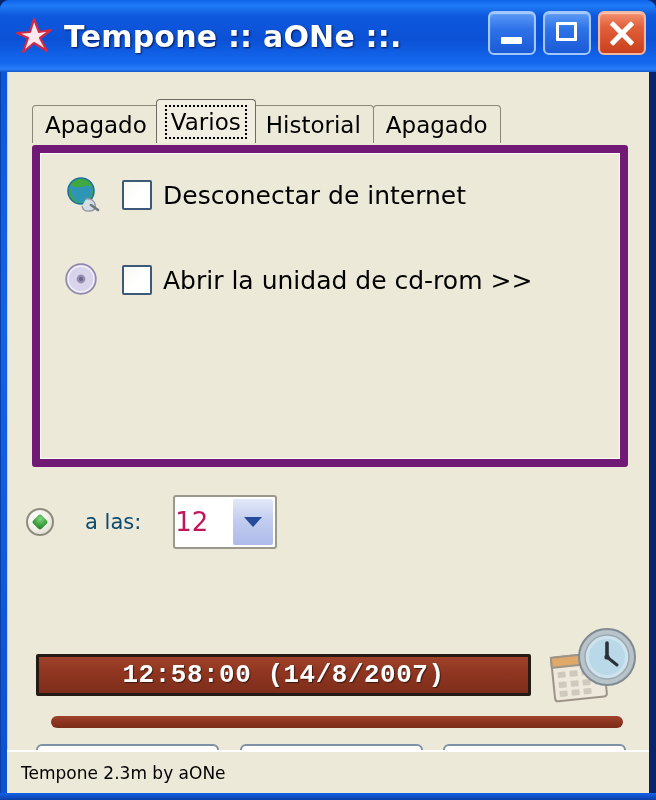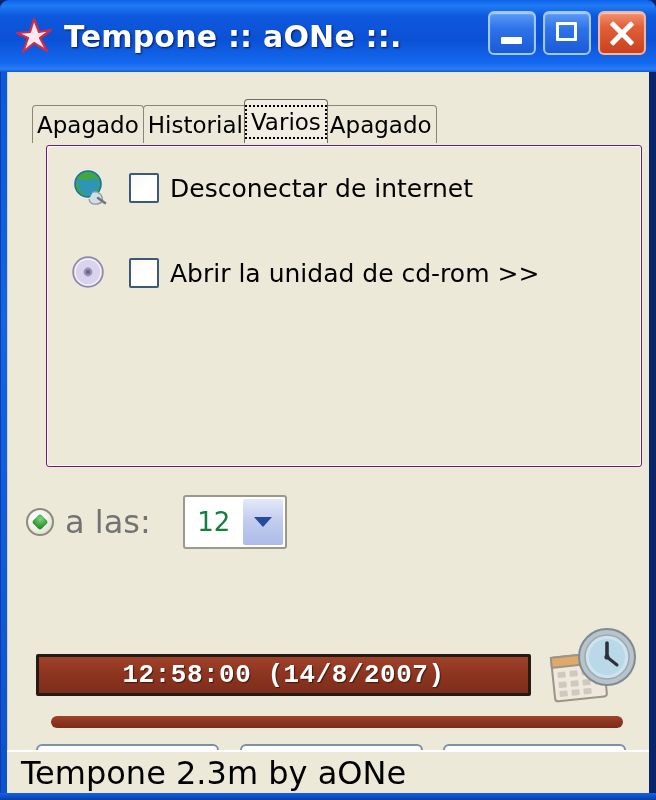--- a/index.html
+++ b/index.html
@@ -123,21 +123,21 @@
   .tabstrip {
     position: absolute;
     left: 24px;
     top: 31px;
     height: 40px;
     display: flex;
     align-items: flex-end;
   }
   .tab {
     height: 38px;
-    padding: 0 4px;
+    padding: 0 12px;
     box-sizing: border-box;
     background: #ece9d8;
     border: 1px solid #8a8778;
     border-bottom: none;
     border-radius: 4px 4px 0 0;
     display: flex;
     align-items: center;
     justify-content: flex-start;
     font-size: 23px;
     color: #000000;
@@ -153,27 +153,27 @@
     border-color: #6e6c60;
   }
   .tab.selected .tablabel {
     outline: 2px dotted #000;
     outline-offset: 2px;
     padding: 0 2px;
   }
 
   .tabpanel {
     position: absolute;
-    left: 38px;
+    left: 24px;
     top: 73px;
     width: 596px;
     height: 322px;
     box-sizing: border-box;
     background: #ece9d8;
-    border: 1px solid #701a75;
+    border: 8px solid #701a75;
     border-radius: 3px;
     box-shadow: inset 1px 1px 0 #ffffff, inset -1px -1px 0 #ffffff;
     padding-left: 11px;
   }
 
   
   .opt-row {
     position: absolute;
     display: flex;
     align-items: center;
@@ -233,44 +233,45 @@
   .radio::after {
     content: "";
     position: absolute;
     left: 6px; top: 6px;
     width: 12px; height: 12px;
     background: radial-gradient(circle at 35% 30%, #7fd47f 0%, #3a9e3a 60%, #1f6e1f 100%);
     border-radius: 3px;
     transform: rotate(45deg);
   }
   .timelabel {
-    font-size: 32px;
-    color: #737373;
+    font-size: 21px;
+    color: #0c4a6e;
     margin-right: 32px;
     white-space: nowrap;
+    margin-left: 20px;
   }
   .combo {
     width: 104px;
     height: 54px;
     box-sizing: border-box;
     border: 2px solid #9b998c;
     background: #ffffff;
     border-radius: 3px;
     display: flex;
     align-items: center;
     margin-right: 25px;
     box-shadow: inset 1px 1px 0 #ffffff;
     position: relative;
     flex: 0 0 auto;
   }
   .combo-val {
     flex: 1 1 auto;
-    text-align: center;
+    text-align: left;
     font-size: 26px;
-    color: #15803d;
+    color: #be185d;
     padding-left: 0;
   }
   .combo-arrow {
     width: 40px;
     height: 46px;
     margin-right: 2px;
     background: linear-gradient(to bottom, #e4e9f8 0%, #c3cdf0 45%, #aebbe9 100%);
     border-radius: 2px;
     display: flex;
     align-items: center;
@@ -359,21 +360,21 @@
     top: 750px;
     width: 642px;
     height: 43px;
     box-sizing: border-box;
     background: #ece9d8;
     border-top: 2px solid #ffffff;
     display: flex;
     align-items: center;
   }
   .statusbar .sb-text {
-    font-size: 32px;
+    font-size: 17px;
     color: #000;
     margin-left: 14px;
     white-space: nowrap;
   }
   .bottom-edge {
     position: absolute;
     left: 0; top: 793px;
     width: 656px; height: 7px;
     background: linear-gradient(to bottom, #1462e8, #0a3fa8);
   }
@@ -400,25 +401,25 @@
       </div>
     </div>
   </div>
 
   <div class="client">
 
     <div class="tabstrip">
       <div class="tab">
         <span class="tablabel">Apagado</span>
       </div>
+      <div class="tab selected">
+        <span class="tablabel">Varios</span>
+      </div>
       <div class="tab">
         <span class="tablabel">Historial</span>
-      </div>
-      <div class="tab selected">
-        <span class="tablabel">Varios</span>
       </div>
       <div class="tab">
         <span class="tablabel">Apagado</span>
       </div>
     </div>
 
     <div class="tabpanel">
 
       <div class="opt-row r1">
         <div class="opt-icon">

